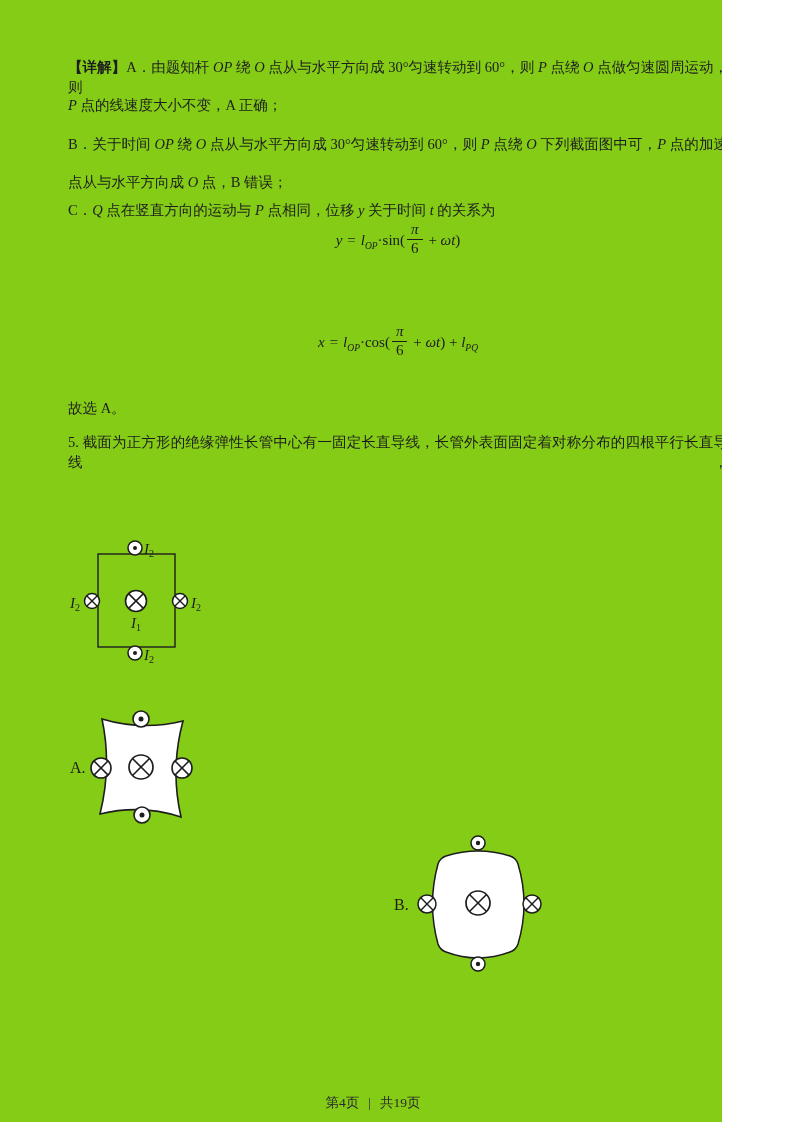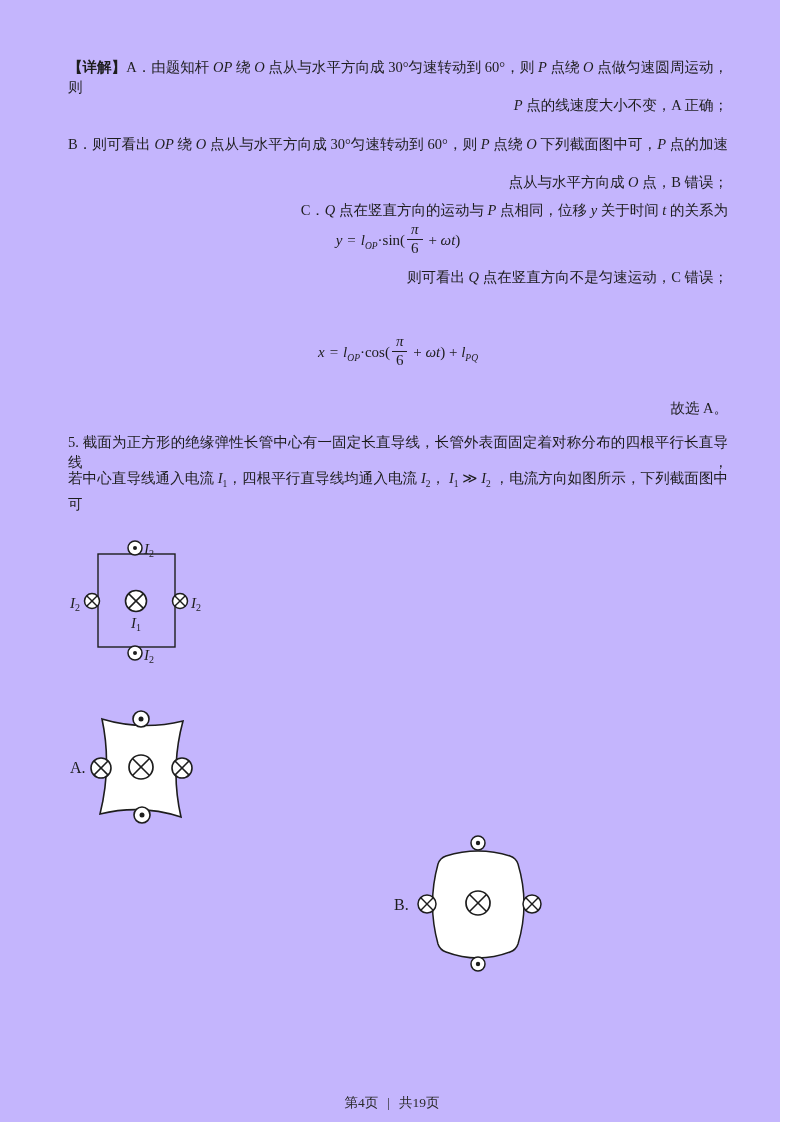--- a/index.html
+++ b/index.html
@@ -1,59 +1,57 @@
 <!DOCTYPE html>
 <html><head>
 <meta charset="utf-8">
 <style>
   html,body{margin:0;padding:0;background:#ffffff;}
-  .page{position:relative;width:780px;height:1122px;background:#c4b5fd;overflow:hidden;
+  .page{position:relative;width:722px;height:1122px;background:#84cc16;overflow:hidden;
         font-family:"Liberation Serif","DejaVu Serif",serif;color:#1d1d1d;}
-  .line{position:absolute;left:68px;width:660px;font-size:14.5px;line-height:20px;white-space:nowrap;text-align:right;}
+  .line{position:absolute;left:68px;width:660px;font-size:14.5px;line-height:20px;white-space:nowrap;}
   .line.j{white-space:normal;text-align:justify;text-align-last:justify;}
   .it{font-style:italic;}
   sub{font-size:9.5px;font-style:normal;}
   sub.it{font-style:italic;}
   .formula{position:absolute;left:68px;width:660px;text-align:center;font-size:15px;}
   .formula .eq{margin:0 5px;}
   .frac{display:inline-block;vertical-align:middle;text-align:center;margin:0 2px;transform:translateY(-2px);}
   .frac .num{display:block;border-bottom:1.2px solid #1d1d1d;padding:0 4px 1px;line-height:1.05;}
   .frac .den{display:block;line-height:1.1;}
   .opt-label{position:absolute;font-size:16px;line-height:18px;}
-  .footer{position:absolute;left:2px;top:1094px;width:100%;text-align:center;font-size:13.5px;color:#2a2a2a;}
+  .footer{position:absolute;left:12px;top:1094px;width:100%;text-align:center;font-size:13.5px;color:#2a2a2a;}
   .footer .sep{margin:0 9px;}
   svg{position:absolute;overflow:visible;}
   svg text{font-family:"Liberation Serif","DejaVu Serif",serif;font-size:15px;font-style:italic;fill:#1d1d1d;}
   svg tspan.subn{font-size:10px;font-style:normal;}
 </style>
 </head>
 <body>
 
 <div class="page">
 
   <div class="line j" style="top:57px"><span style="font-weight: bold;">【详解】</span><span>A．由题知杆 </span><span class="it">OP</span><span> 绕 </span><span class="it">O</span><span> 点从与水平方向成 30°匀速转动到 60°，则 </span><span class="it">P</span><span> 点绕 </span><span class="it">O</span><span> 点做匀速圆周运动，则</span></div>
   <div class="line" style="top:95px"><span class="it">P</span><span> 点的线速度大小不变，A 正确；</span></div>
-  <div class="line j" style="top:134px"><span>B．则可看出 </span><span class="it">OP</span><span> 绕 </span><span class="it">O</span><span> 点从与水平方向成 30°匀速转动到 60°，则 </span><span class="it">P</span><span> 点绕 </span><span class="it">O</span><span> 下列截面图中可，</span><span class="it">P</span><span> 点的加速</span></div>
+  <div class="line j" style="top:134px"><span>B．关于时间 </span><span class="it">OP</span><span> 绕 </span><span class="it">O</span><span> 点从与水平方向成 30°匀速转动到 60°，则 </span><span class="it">P</span><span> 点绕 </span><span class="it">O</span><span> 下列截面图中可，</span><span class="it">P</span><span> 点的加速</span></div>
   <div class="line" style="top:172px"><span>点从与水平方向成 </span><span class="it">O</span><span> 点，B 错误；</span></div>
   <div class="line" style="top:200px"><span>C．</span><span class="it">Q</span><span> 点在竖直方向的运动与 </span><span class="it">P</span><span> 点相同，位移 </span><span class="it">y</span><span> 关于时间 </span><span class="it">t</span><span> 的关系为</span></div>
 
   <div class="formula" style="top:224px">
     <span class="it">y</span><span class="eq">=</span><span class="it">l</span><sub class="it">OP</sub><span>·sin(</span><span class="frac"><span class="num it">π</span><span class="den">6</span></span><span> + </span><span class="it">ωt</span><span>)</span>
   </div>
 
-  <div class="line" style="top:267px"><span>则可看出 </span><span class="it">Q</span><span> 点在竖直方向不是匀速运动，C 错误；</span></div>
 
-  <div class="formula" style="top:336px">
+  <div class="formula" style="top:326px">
     <span class="it">x</span><span class="eq">=</span><span class="it">l</span><sub class="it">OP</sub><span>·cos(</span><span class="frac"><span class="num it">π</span><span class="den">6</span></span><span> + </span><span class="it">ωt</span><span>) + </span><span class="it">l</span><sub class="it">PQ</sub>
   </div>
 
   <div class="line" style="top:398px"><span>故选 A。</span></div>
 
   <div class="line j" style="top:432px"><span>5. 截面为正方形的绝缘弹性长管中心有一固定长直导线，长管外表面固定着对称分布的四根平行长直导线，</span></div>
-  <div class="line j" style="top:468px"><span>若中心直导线通入电流 </span><span class="it">I</span><sub>1</sub><span>，四根平行直导线均通入电流 </span><span class="it">I</span><sub>2</sub><span>， </span><span class="it">I</span><sub>1</sub><span> ≫ </span><span class="it">I</span><sub>2</sub><span> ，电流方向如图所示，下列截面图中可</span></div>
 
   <svg style="left:58px;top:522px" width="230" height="170" viewBox="0 0 230 170">
     <rect x="40" y="32" width="77" height="93" fill="none" stroke="#1d1d1d" stroke-width="1.4"></rect>
 
     <g>
       <circle cx="77" cy="26" r="7" fill="#fff" stroke="#1d1d1d" stroke-width="1.5"></circle>
       <circle cx="77" cy="26" r="2" fill="#1d1d1d"></circle>
     </g>
     <text x="86" y="32"><tspan>I</tspan><tspan class="subn" dy="3">2</tspan></text>
 

